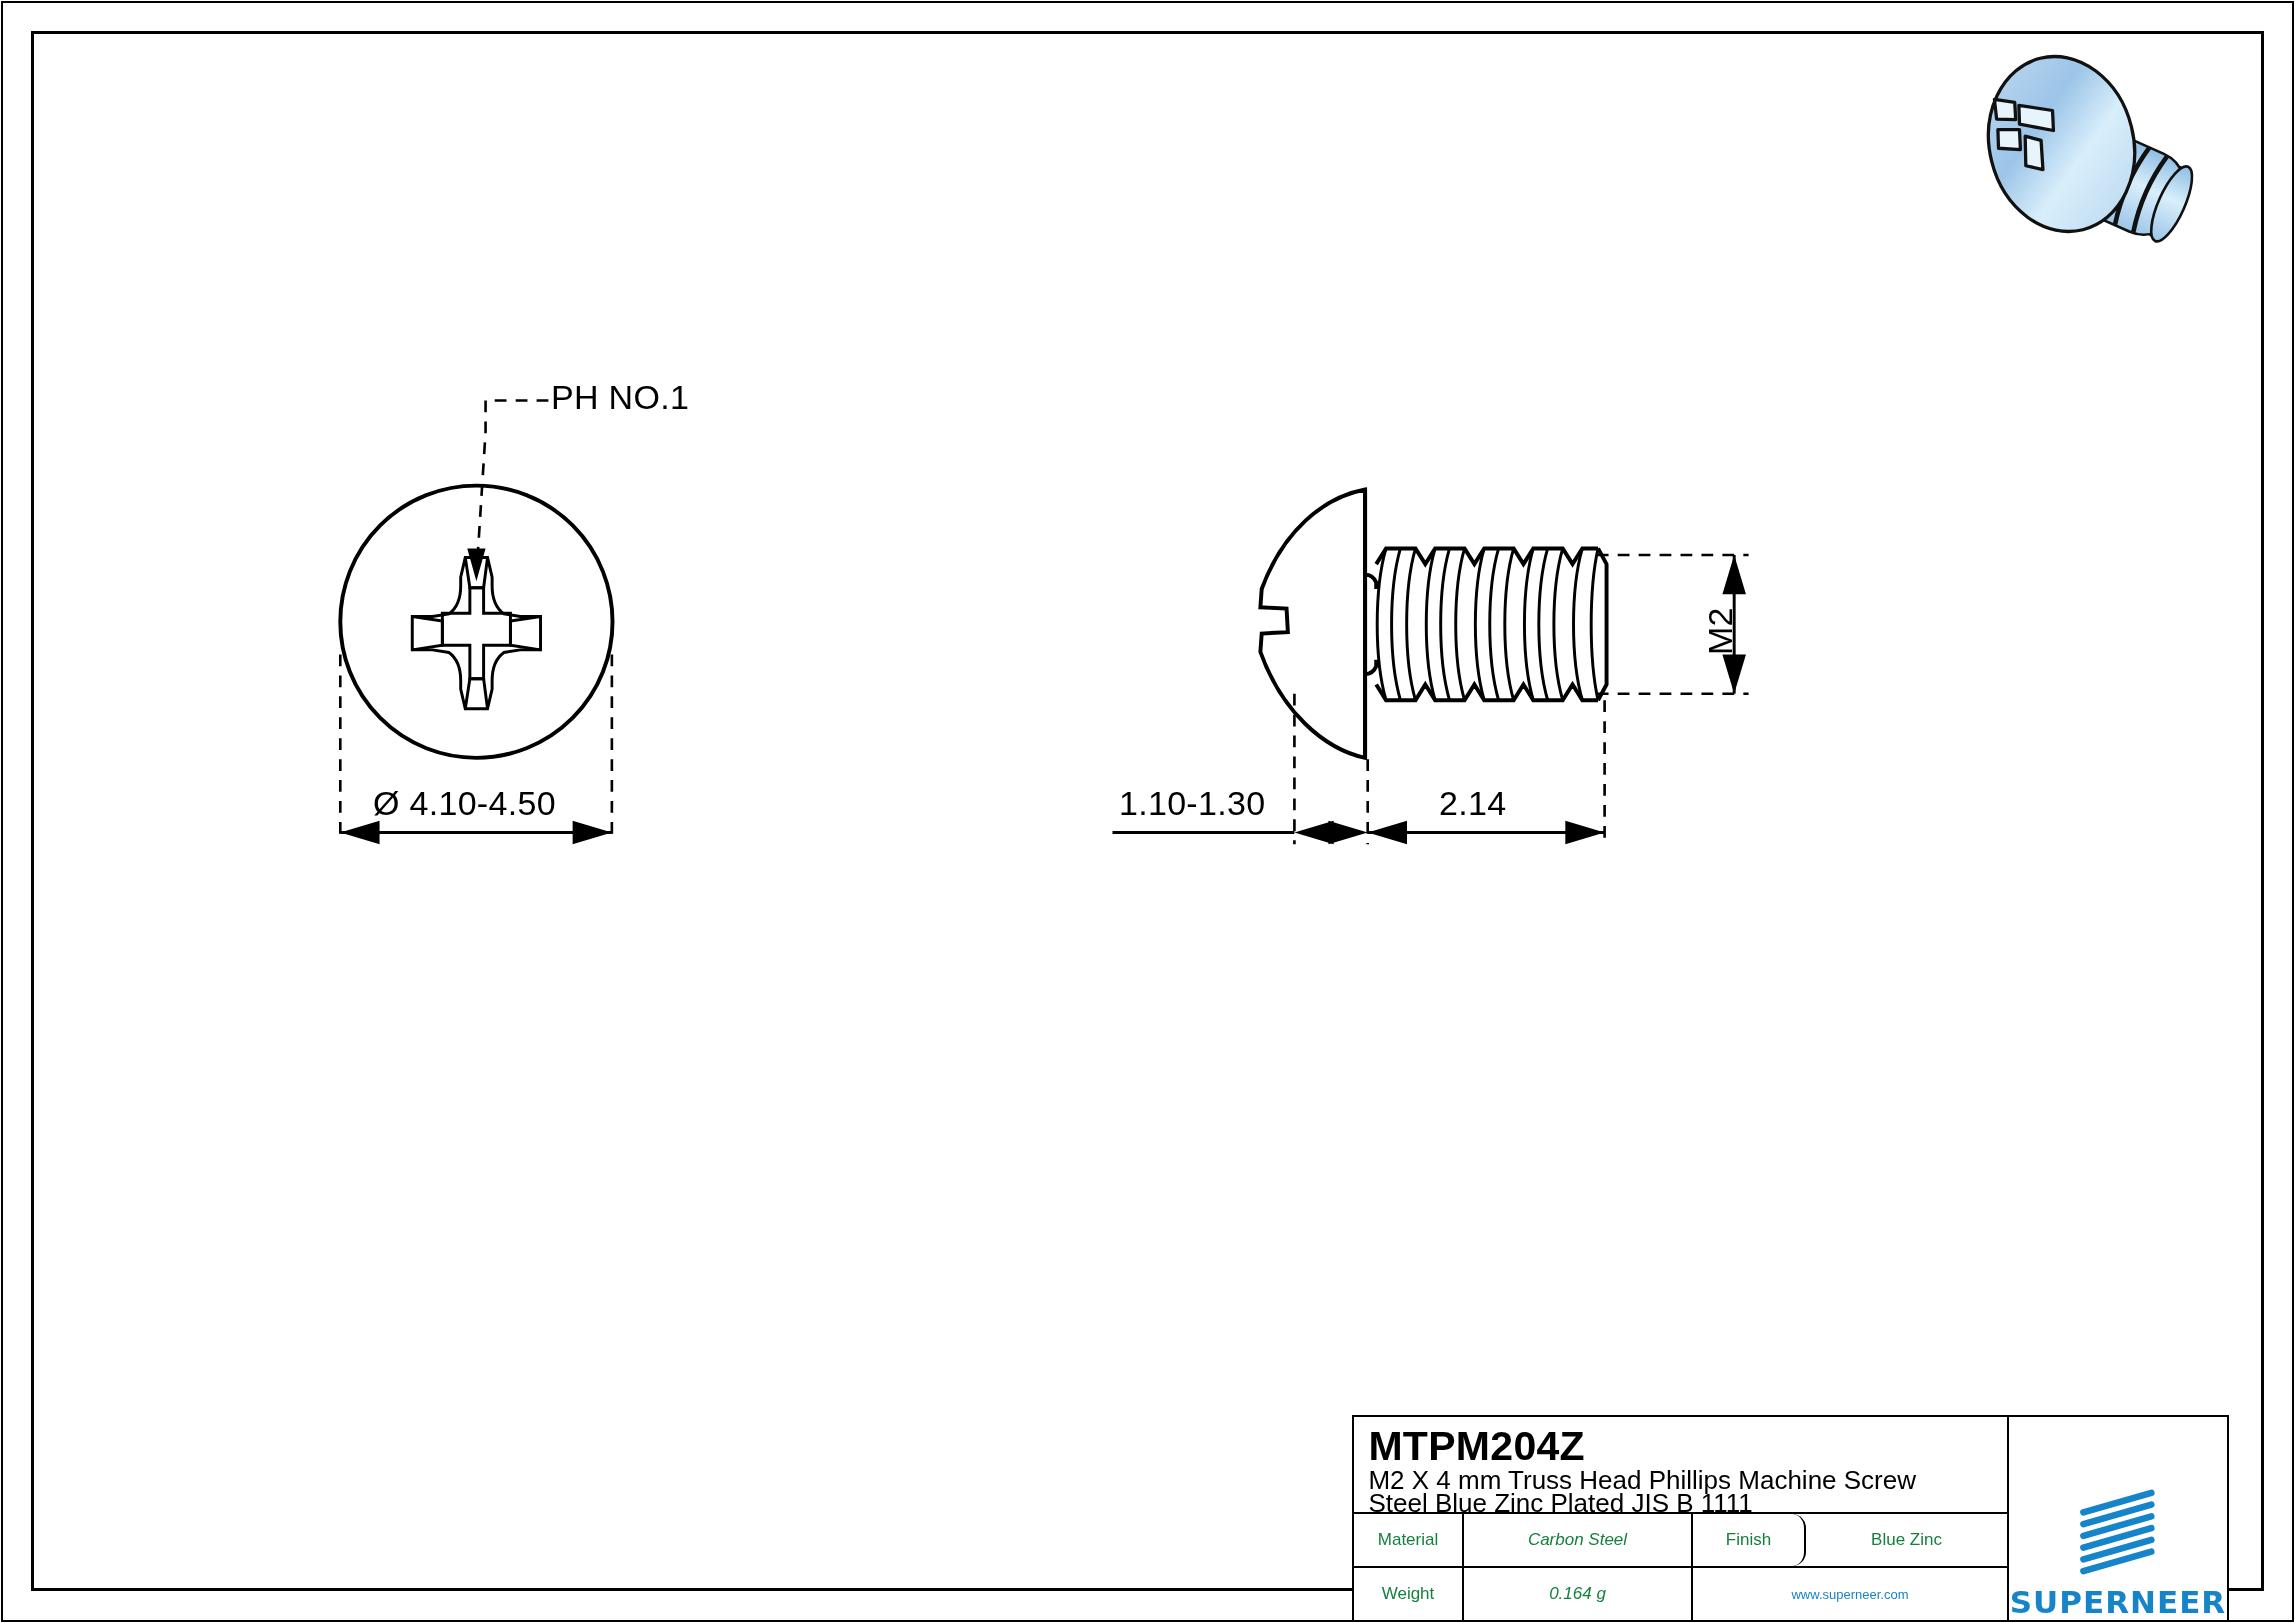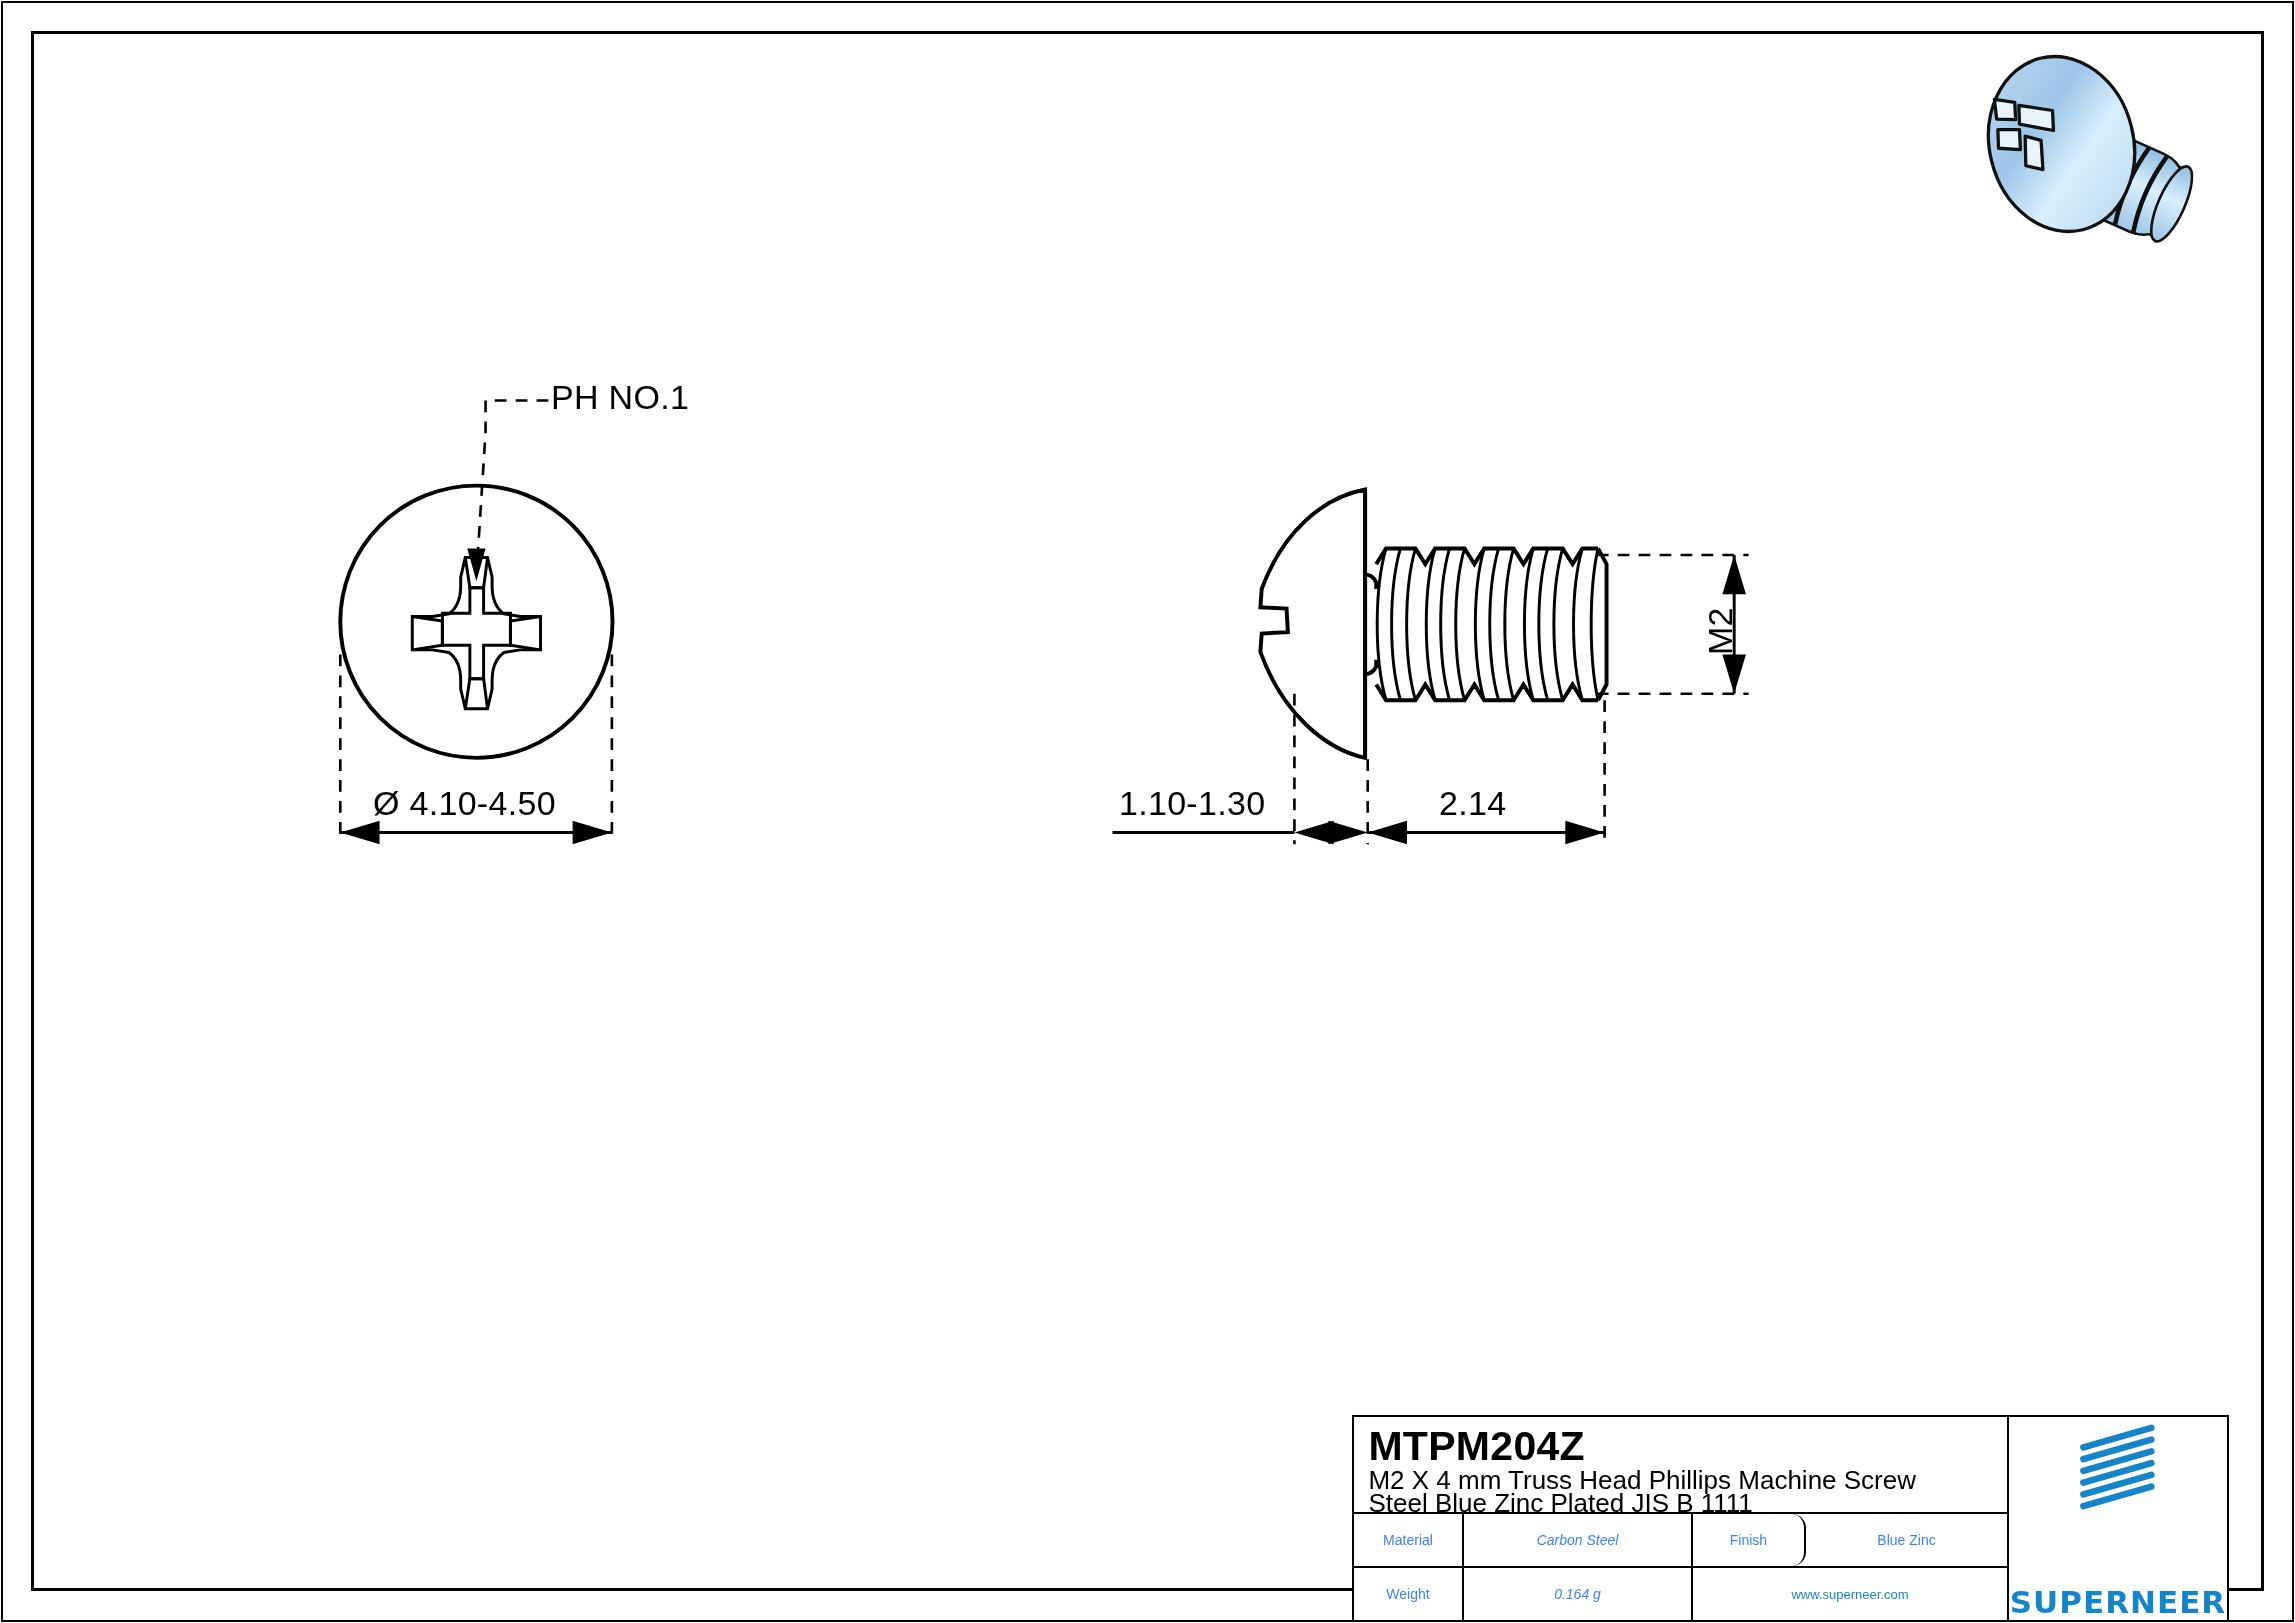--- a/index.html
+++ b/index.html
@@ -89,31 +89,31 @@
     font-size: 26px; color: #000; line-height: 23.6px;
     white-space: nowrap;
   }
   .tb-rows { flex: 1; display: flex; flex-direction: column; }
   .tb-row {
     flex: 1; display: flex; align-items: stretch;
   }
   .tb-row.first { border-bottom: 2.6px solid #000; }
   .tb-cell {
     display: flex; align-items: center; justify-content: center;
-    font-size: 14px; color: #3b82f6; white-space: nowrap;
+    font-size: 17px; color: #15803d; white-space: nowrap;
   }
   .c-label { width: 110px; border-right: 2.6px solid #000; }
   .c-value { width: 229px; border-right: 2.6px solid #000; font-style: italic; }
   .c-label2 { width: 113px; border-right: 2.6px solid #000; border-radius: 14px; }
   .c-value2 { flex: 1; }
   .c-url { flex: 1; color: #1684c8; font-size: 13px; }
   .tb-right {
     flex: 1;
     display: flex; flex-direction: column;
-    align-items: center; justify-content: space-between;
+    align-items: center; justify-content: flex-end;
     padding-top: 4px;
   }
   .logo-mark { width: 98px; height: 92px; }
   .logo-word {
     margin-top: 6.5px;
     font-size: 31px; font-weight: 700;
     color: #1684c8;
     letter-spacing: 1px;
     font-family: "DejaVu Sans", sans-serif;
   }

